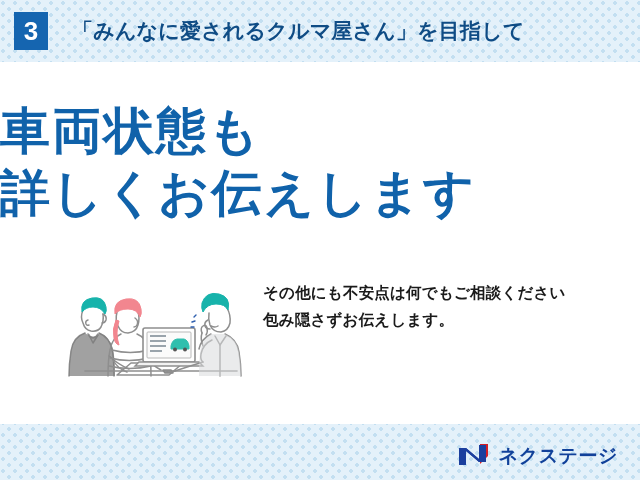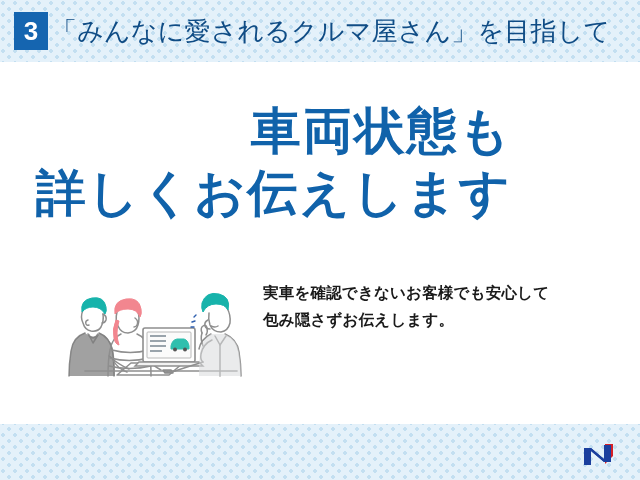--- a/index.html
+++ b/index.html
@@ -45,23 +45,23 @@
     font-size: 26px;
     font-weight: bold;
     display: flex;
     align-items: center;
     justify-content: center;
     line-height: 1;
     letter-spacing: 0;
     flex: none;
   }
   #header-title {
-    margin-left: 3px;
-    font-size: 26px;
-    font-weight: normal;
+    margin-left: 24px;
+    font-size: 21px;
+    font-weight: bold;
     color: #0f4c85;
     letter-spacing: 0.2px;
     white-space: nowrap;
   }
 
   
   #card {
     position: absolute;
     left: 0;
     top: 62px;
@@ -69,21 +69,21 @@
     height: 362px;
     background: #ffffff;
   }
 
   
   #headline {
     position: absolute;
     left: 0;
     top: 40px;
     width: 512px;
-    text-align: right;
+    text-align: left;
     color: #1062aa;
     font-weight: bold;
     line-height: 1.16;
     letter-spacing: 2px;
   }
   .headline-line {
     display: block;
   }
   #headline-line-1 { font-size: 50px; }
   #headline-line-2 { font-size: 50px; margin-top: 4px; }
@@ -247,27 +247,28 @@
         <path d="M170 58 q12 5 14 18 q2 12 2 24 l-42 0 q0 -22 2 -28 q2 -9 10 -14 l14 0 z" fill="#d8dadd" opacity="0.55" stroke="none"></path>
 
         <g stroke="#2f5fae" stroke-width="1.4" stroke-linecap="round" fill="none">
           <path d="M137 46 l3 -1"></path>
           <path d="M136 51 l3 0"></path>
           <path d="M139 41 l2 -2"></path>
         </g>
       </svg>
 
       <div id="body-copy">
-        <span class="body-line">実車を確認できないお客様でも安心して</span>
+        <span class="body-line">その他にも不安点は何でもご相談ください</span>
         <span class="body-line">包み隠さずお伝えします。</span>
       </div>
     </div>
   </div>
 
   <div id="footer">
     <svg id="logo-mark" viewBox="0 0 36 26">
       <path d="M2 23 L2 6 L9 6 L22 17 L22 3 L29 3 L29 20 L22 20 L9 9 L9 23 Z" fill="#1b3f9e"></path>
       <path d="M23 2 L31 2 L31 14 L23 22 Z" fill="#d61f26"></path>
       <path d="M2 23 L2 6 L9 6 L22 17 L22 3 L29 3 L29 20 L22 20 L9 9 L9 23 Z" fill="#1b3f9e"></path>
     </svg>
+    <div id="logo-text">ネクステージ</div>
   </div>
 
 </div>
 
 </body></html>

